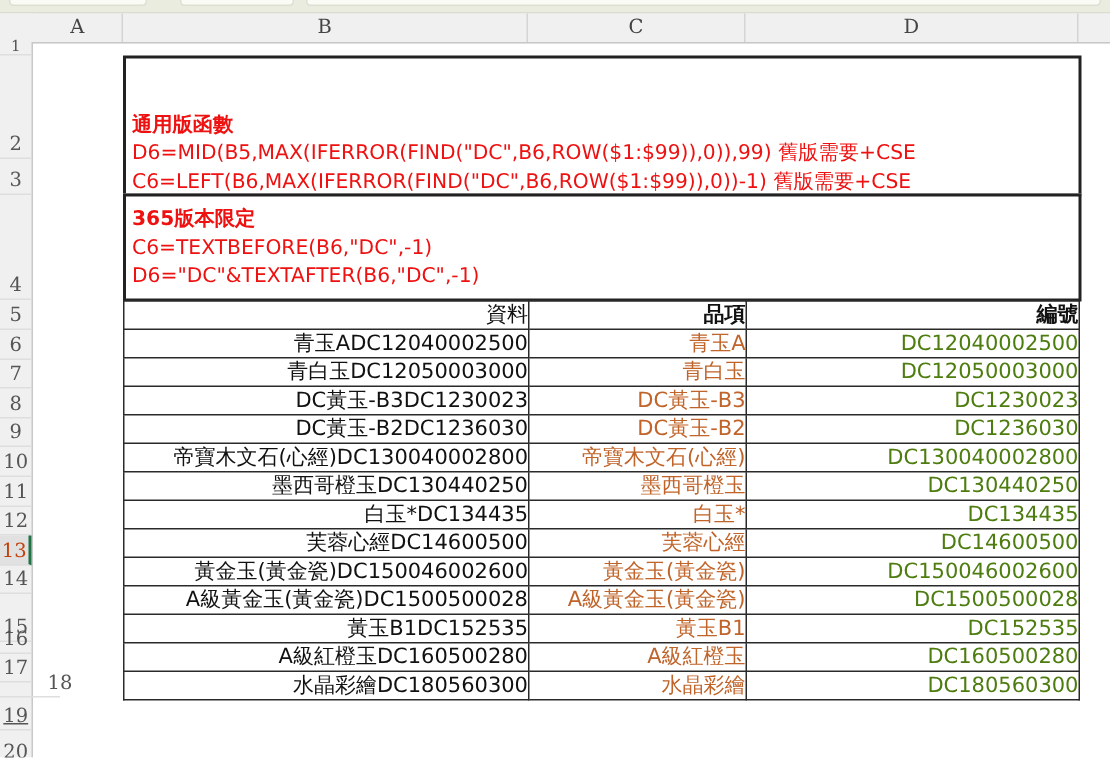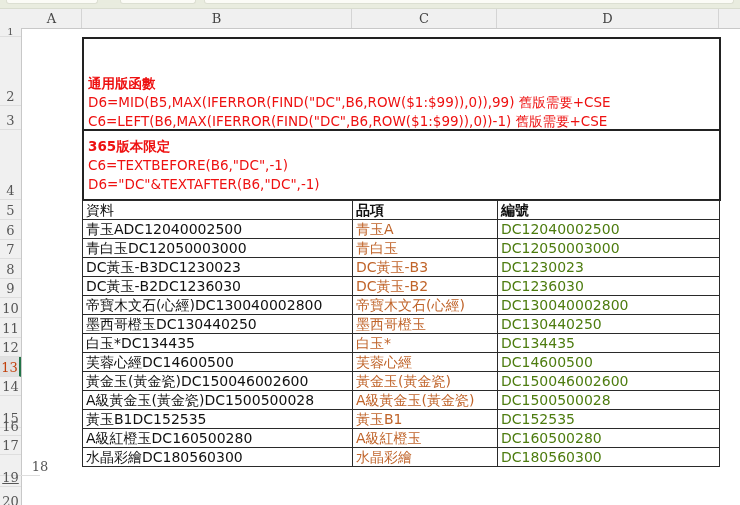--- a/index.html
+++ b/index.html
@@ -14,21 +14,21 @@
   .corner::after { content:""; position:absolute; right:3px; bottom:3px; width:0; height:0; border-left:12px solid transparent; border-bottom:12px solid #d6d6d6; }
   .rowhdr { position:absolute; left:0; width:22px; background:#f0f0f0; border-right:1px solid #c8c8c8; box-sizing:border-box;
             font-family: "DejaVu Serif", "Liberation Serif", serif; font-size:13px; color:#555; text-align:center; }
   .rowhdr .r { position:absolute; left:0; width:21px; box-sizing:border-box; border-bottom:1px solid #dedede; display:flex; align-items:flex-end; justify-content:center; padding-bottom:1px; }
   .rowhdr .r.sel { color:#c2410c; background:#e1e1e1; border-right:2px solid #217346; }
   .box { position:absolute; border:2px solid #222; box-sizing:border-box; background:#fff; }
   .note { padding:6px 0 0 4px; font-size:13.5px; line-height:19px; white-space:nowrap; }
   .red { color:#ee1111; }
   .redb { color:#ee1111; font-weight:bold; }
   .gray { color:#666; }
-  table.data { position:absolute; left:82px; top:200px; border-collapse:collapse; font-size:14px; }
+  table.data { position:absolute; left:82px; top:200px; border-collapse:collapse; font-size:14px;text-align:right; }
   table.data td { border:1px solid #2a2a2a; height:18.7px; padding:0 0 0 3px; white-space:nowrap; line-height:18px; box-sizing:border-box; }
   table.data td.b { width:270px; color:#111; }
   table.data td.c { width:145px; color:#c0642a; }
   table.data td.d { width:222px; color:#4d7c0f; }
   table.data tr.hdr td { color:#111; font-weight:bold; }
   table.data tr.hdr td.b { font-weight:normal; }
 </style>
 </head>
 <body>
 
@@ -58,21 +58,21 @@
   <div class="r" style="top:231.2px;height:19.6px;">8</div>
   <div class="r" style="top:250.8px;height:19.6px;">9</div>
   <div class="r" style="top:270.4px;height:19.6px;">10</div>
   <div class="r" style="top:290px;height:19.6px;">11</div>
   <div class="r" style="top:309.6px;height:19.6px;">12</div>
   <div class="r sel" style="top:329.2px;height:19.6px;">13</div>
   <div class="r" style="top:348.8px;height:19.6px;">14</div>
   <div class="r" style="top:380px;height:19.6px;">15</div>
   <div class="r" style="top:388px;height:19.6px;">16</div>
   <div class="r" style="top:407.6px;height:19.6px;">17</div>
-  <div class="r" style="top:428px;height:19.6px;padding-left:40px;">18</div>
+  <div class="r" style="top:417px;height:19.6px;padding-left:40px;">18</div>
   <div class="r" style="top:439px;height:19.6px;text-decoration:underline;">19</div>
   <div class="r" style="top:466.4px;height:12px;align-items:flex-start;padding:0;">20</div>
 </div>
 
 <div class="box" style="left:82px;top:37px;width:639px;height:94px;">
   <div class="note" style="padding-top:8px;margin-top:27px;">
     <div class="redb">通用版函數</div>
     <div class="red">D6=MID(B5,MAX(IFERROR(FIND("DC",B6,ROW($1:$99)),0)),99) 舊版需要+CSE</div>
     <div class="red">C6=LEFT(B6,MAX(IFERROR(FIND("DC",B6,ROW($1:$99)),0))-1) 舊版需要+CSE</div>
     <div class="gray">註.CSE(CTRL+SHIFT+ENTER)</div>

